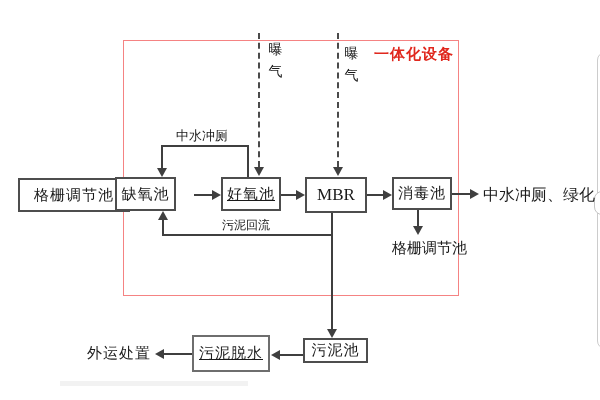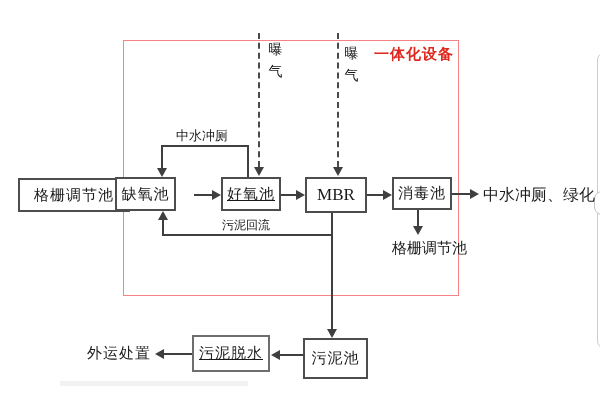--- a/index.html
+++ b/index.html
@@ -90,15 +90,15 @@
   <div class="hline" style="left:164px;top:353px;width:28px;"></div>
   <div class="arr l" style="left:155px;top:349px;"></div>
   <div class="lbl" style="left:87px;top:344px;font-size:15px;letter-spacing:1px;">外运处置</div>
 
   <div class="box" style="left:18px;top:178px;width:112px;height:34px;">格栅调节池</div>
   <div class="box" style="left:115px;top:177px;width:61px;height:34px;">缺氧池</div>
   <div class="box" style="left:221px;top:177px;width:60px;height:34px;text-decoration:underline;">好氧池</div>
   <div class="box mbr" style="left:305px;top:177px;width:62px;height:36px;">MBR</div>
   <div class="box" style="left:392px;top:177px;width:60px;height:33px;">消毒池</div>
   <div class="box" style="left:192px;top:335px;width:78px;height:37px;border-color:#6e6e6e;text-decoration:underline;">污泥脱水</div>
-  <div class="box" style="left:303px;top:338px;width:65px;height:41px;">污泥池</div>
+  <div class="box" style="left:303px;top:338px;width:65px;height:25px;">污泥池</div>
 
 </div>
 
 </body></html>

